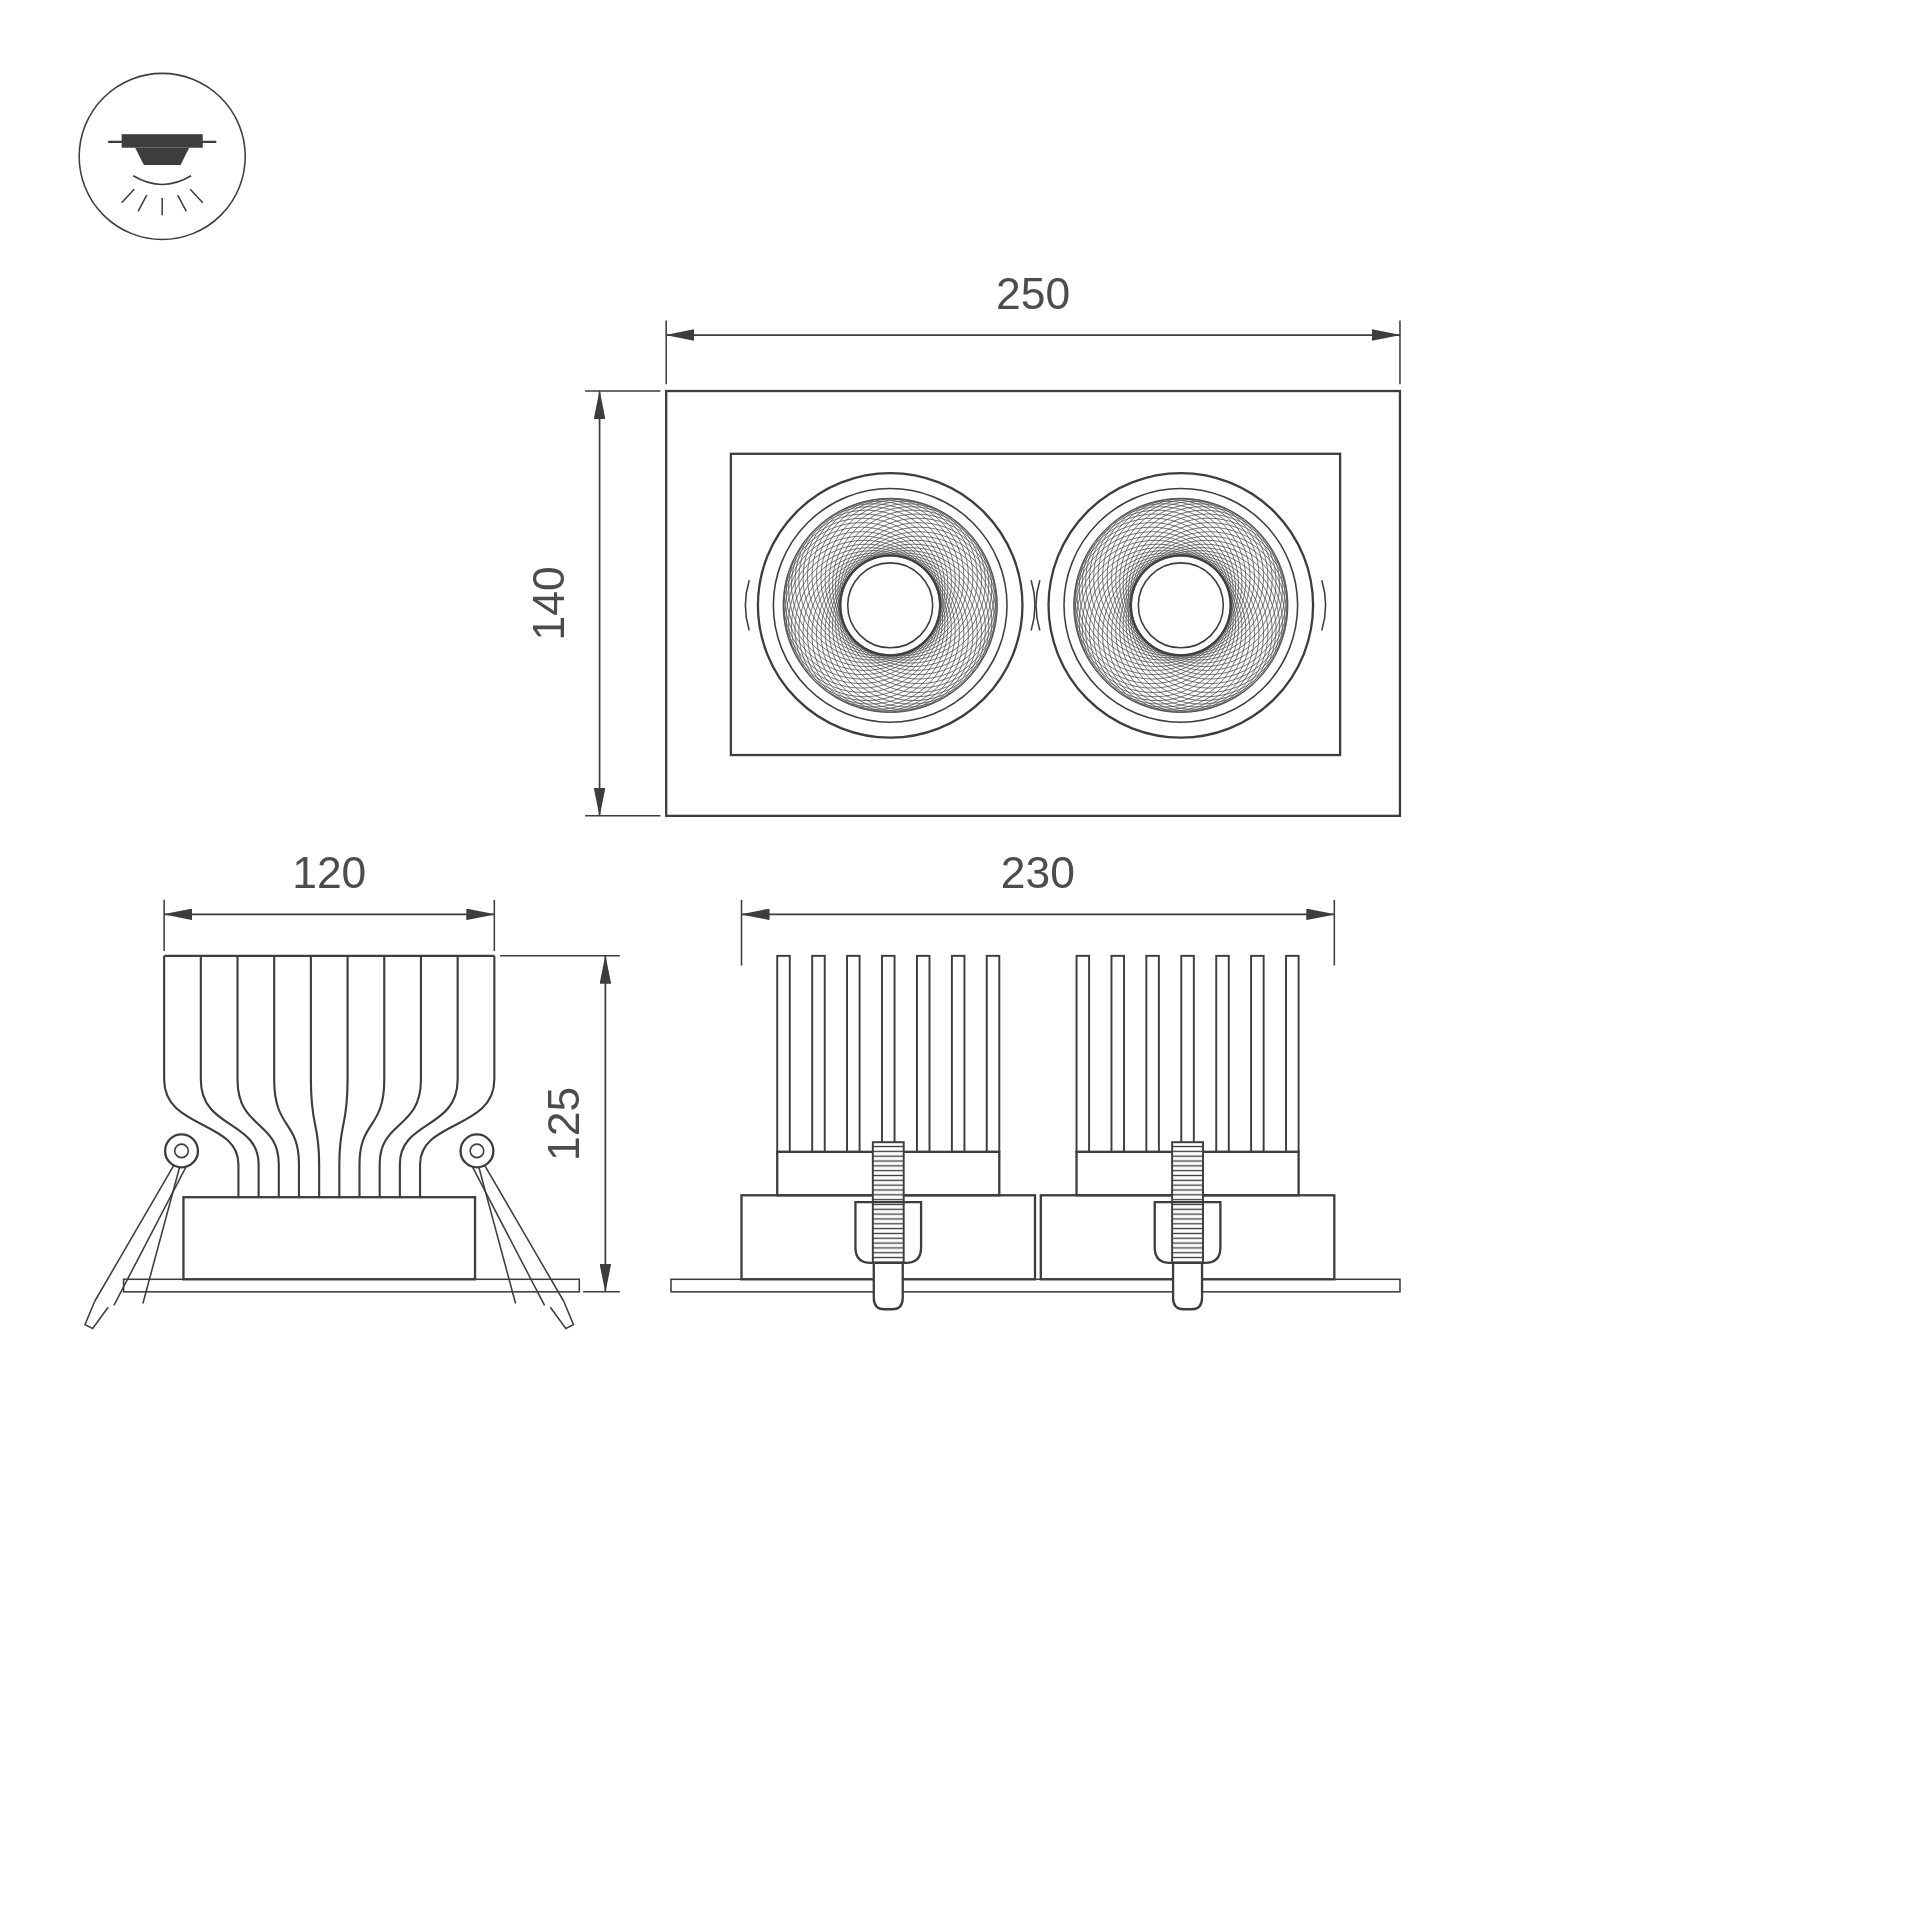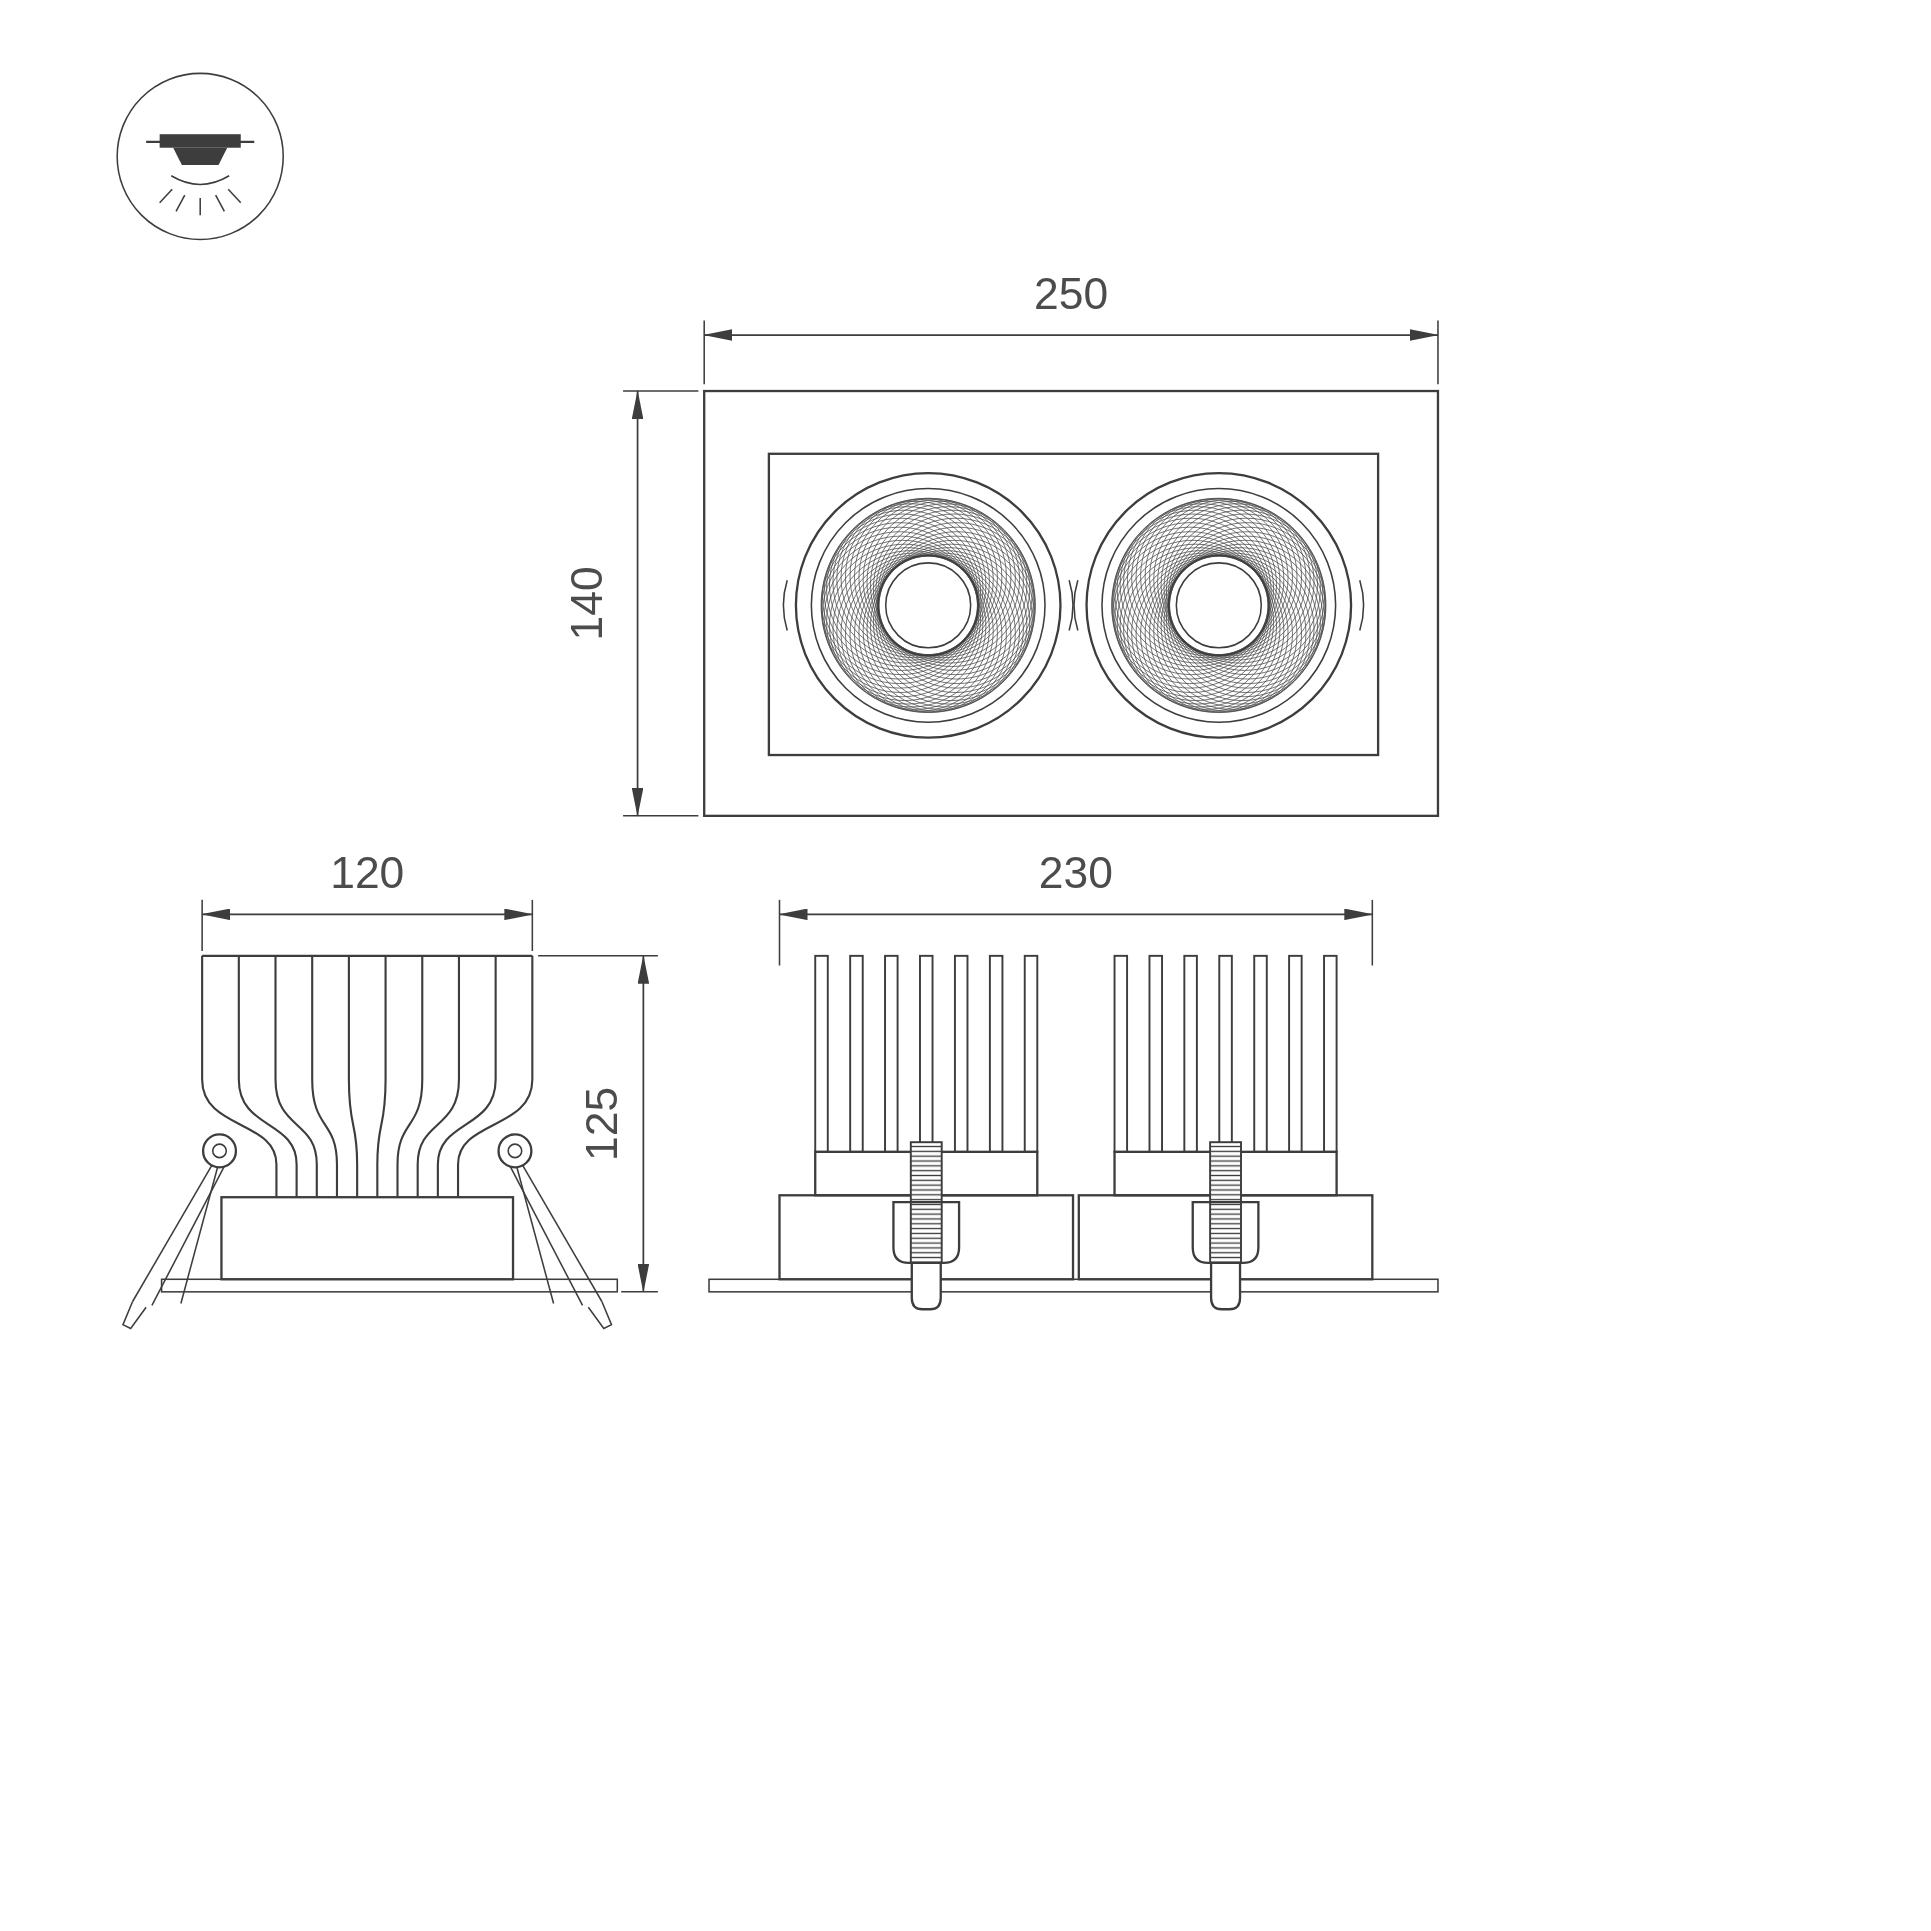--- a/index.html
+++ b/index.html
@@ -1,16 +1,16 @@
 <!DOCTYPE html>
 <html><head>
 <meta charset="utf-8">
 <style>
   html,body{margin:0;padding:0;background:#ffffff;}
-  .page{width:1878px;height:1931px;background:#ffffff;position:relative;font-family:"Liberation Sans",sans-serif;padding-left:38px;}
+  .page{width:1878px;height:1931px;background:#ffffff;position:relative;font-family:"Liberation Sans",sans-serif;}
   svg{display:block;}
   .ln{fill:none;stroke:#3d3d3d;stroke-width:2.4;}
   .thin{stroke-width:1.6;}
   .dimln{fill:none;stroke:#3d3d3d;stroke-width:1.8;}
   .extln{fill:none;stroke:#3d3d3d;stroke-width:1.6;}
   .darkfill{fill:#3d3d3d;stroke:none;}
   .whitefill{fill:#ffffff;}
   .dimtext{font-family:"Liberation Sans",sans-serif;font-size:46px;fill:#4c4c4c;}
   #lamp-mesh circle{fill:none;stroke:#4a4a4a;stroke-width:0.8;}
   #side-fins path{fill:none;stroke:#3d3d3d;stroke-width:2.2;}

